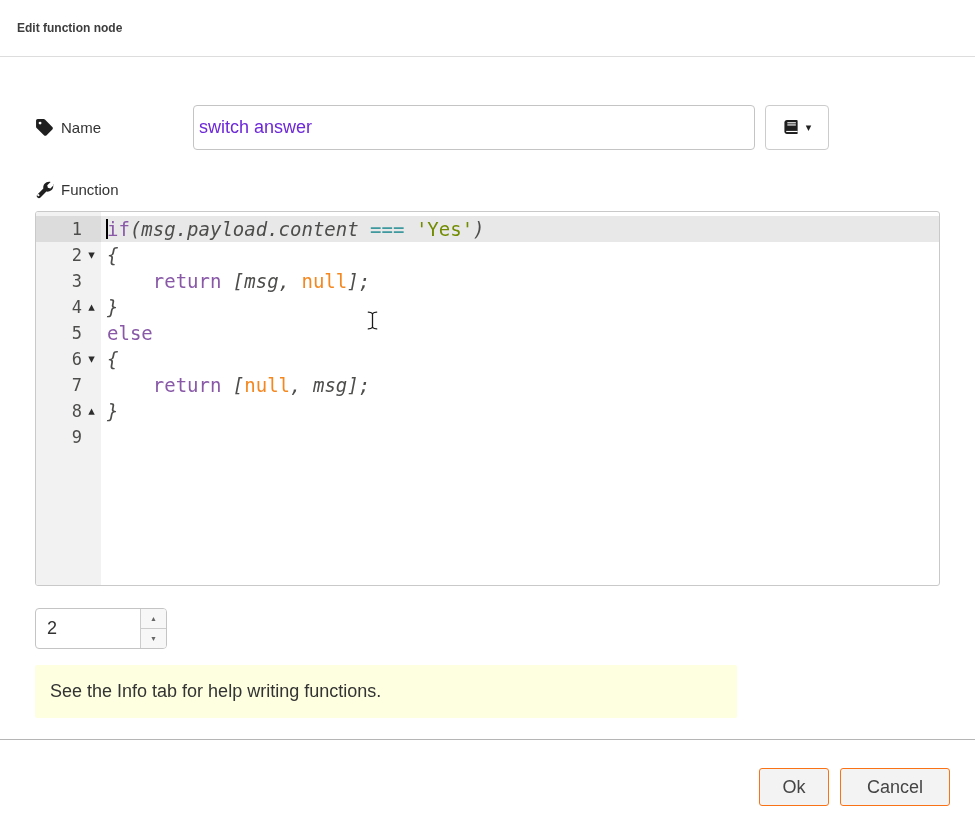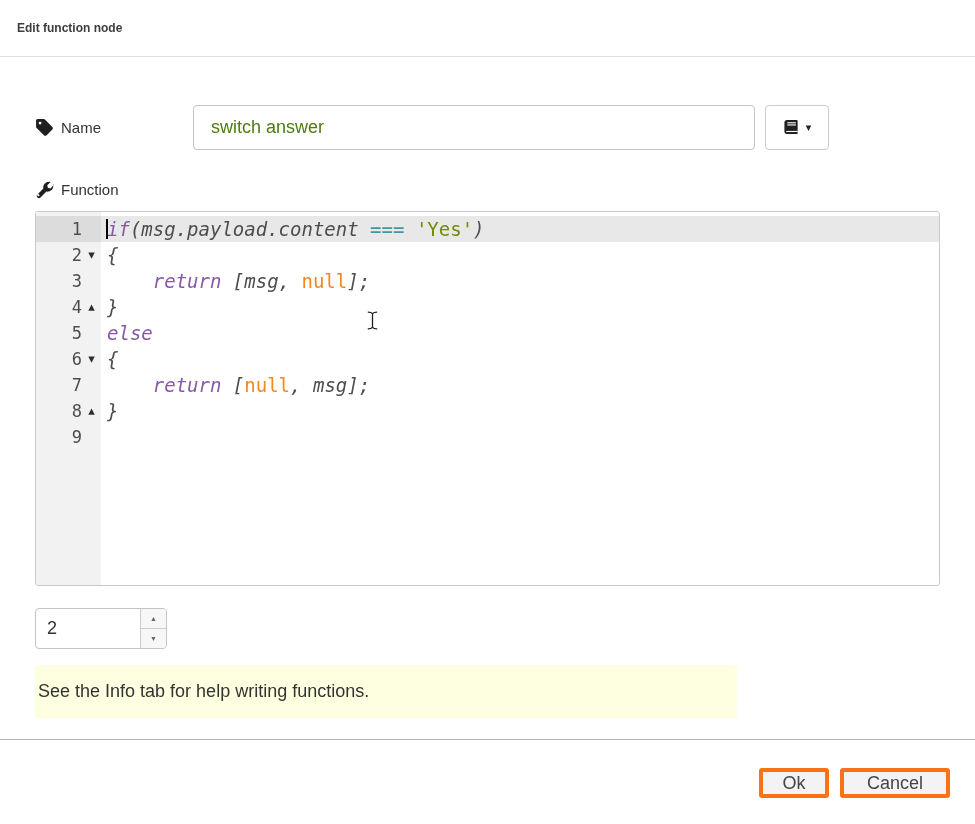--- a/index.html
+++ b/index.html
@@ -32,22 +32,22 @@
     width: 158px; flex-shrink: 0;
     display: flex; align-items: center; gap: 7px;
     font-size: 15px; color: #333;
   }
   .field-label svg { flex-shrink: 0; }
 
   .text-input {
     width: 562px; height: 45px;
     border: 1px solid #c4c4c4; border-radius: 4px;
     font-family: "Liberation Sans", sans-serif;
-    font-size: 18px; color: #4d7c0f;
-    padding: 0 17px; outline: none; background: #fff;
+    font-size: 18px; color: #6d28d9;
+    padding: 0 5px; outline: none; background: #fff;
   }
 
   .lib-btn {
     margin-left: 10px;
     width: 64px; height: 45px;
     border: 1px solid #cccccc; border-radius: 4px;
     background: #ffffff;
     display: flex; align-items: center; justify-content: center; gap: 6px;
     cursor: pointer;
   }
@@ -87,21 +87,21 @@
     color: var(--code-text, #4d4d4c);
     padding-left: 6px; position: relative;
   }
   .ed-row.active .ed-code  { background: var(--active-line-bg, #e8e8e8); }
   .ed-row.active .ed-gutter { background: #dcdcdc; }
   .ed-cursor {
     position: absolute; left: 5px; top: 3px;
     width: 2px; height: 20px; background: #000;
   }
   .tok-plain    { color: var(--code-text, #4d4d4c); font-style: italic; }
-  .tok-keyword  { color: var(--keyword, #8959a8); font-style: italic; }
+  .tok-keyword  { color: var(--keyword, #8959a8); }
   .tok-operator { color: var(--operator, #3e999f); }
   .tok-string   { color: var(--string, #718c00); }
   .tok-constant { color: var(--constant, #f5871f); }
 
   
   .ibeam { position: absolute; left: 367px; top: 311px; pointer-events: none; }
 
   
   .outputs-row { margin-top: 22px; }
   .spinner {
@@ -122,36 +122,36 @@
     display: flex; align-items: center; justify-content: center;
     cursor: pointer; padding: 0;
   }
   .spin-btn.up { border-bottom: 1px solid #cccccc; }
 
   
   .form-tips {
     margin-top: 16px;
     width: 702px;
     background: var(--info-bg, #ffffe0);
-    padding: 16px 3px;
+    padding: 16px 15px;
     font-size: 18px; color: #333;
     border-radius: 2px;
   }
 
   
   .dialog-footer {
     margin-top: 21px;
     border-top: 1px solid #b5b5b5;
     padding: 28px 25px 0;
     display: flex; justify-content: flex-end; gap: 11px;
   }
   .btn {
-    height: 30px;
+    height: 38px;
     background: #f3f3f3;
-    border: 4px solid #f97316; border-radius: 3px;
+    border: 1px solid #f97316; border-radius: 3px;
     font-family: "Liberation Sans", sans-serif;
     font-size: 18px; color: #454545;
     cursor: pointer;
   }
   .btn-ok { width: 70px; }
   .btn-cancel { width: 110px; }
 
   .icon-dark { fill: #1f1f1f; }
 </style>
 </head>

